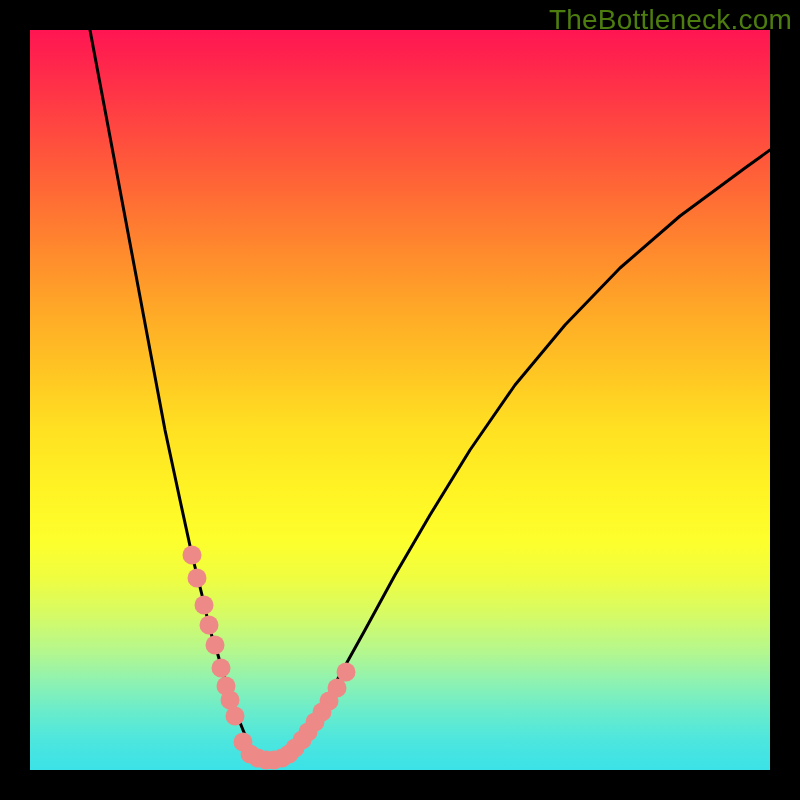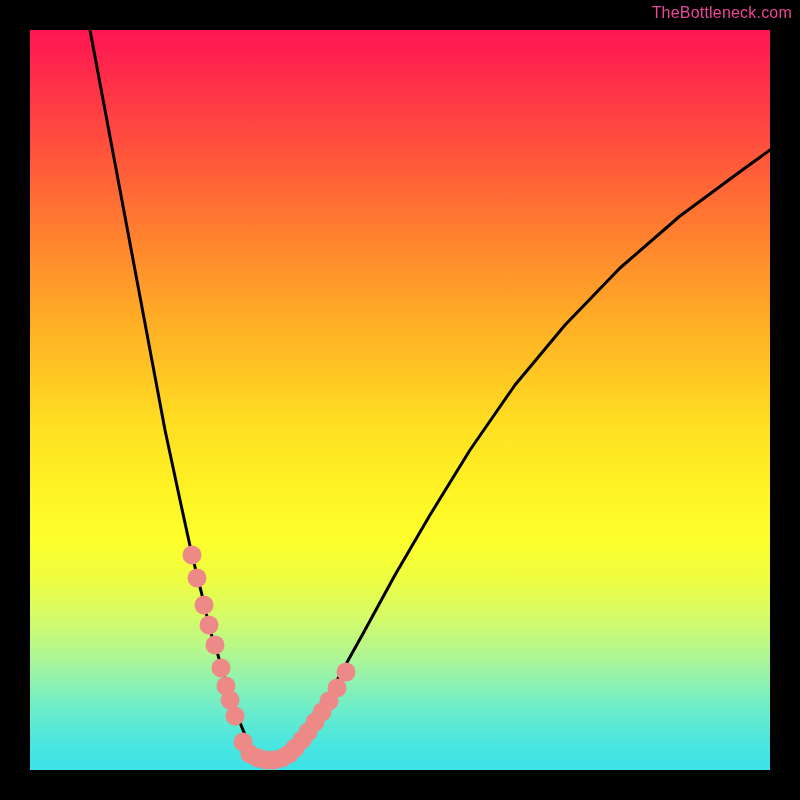--- a/index.html
+++ b/index.html
@@ -45,22 +45,22 @@
   .plot-svg {
     position: absolute;
     inset: 0;
     width: 100%;
     height: 100%;
   }
   .watermark {
     position: absolute;
     top: 4px;
     right: 8px;
-    color: #ec4899;
-    font-size: 16px;
+    color: #4d7c0f;
+    font-size: 28px;
     letter-spacing: 0.2px;
     font-weight: 400;
     user-select: none;
     margin-left: 24px;
   }
 </style>
 </head>
 <body>
 
 <div class="frame">

